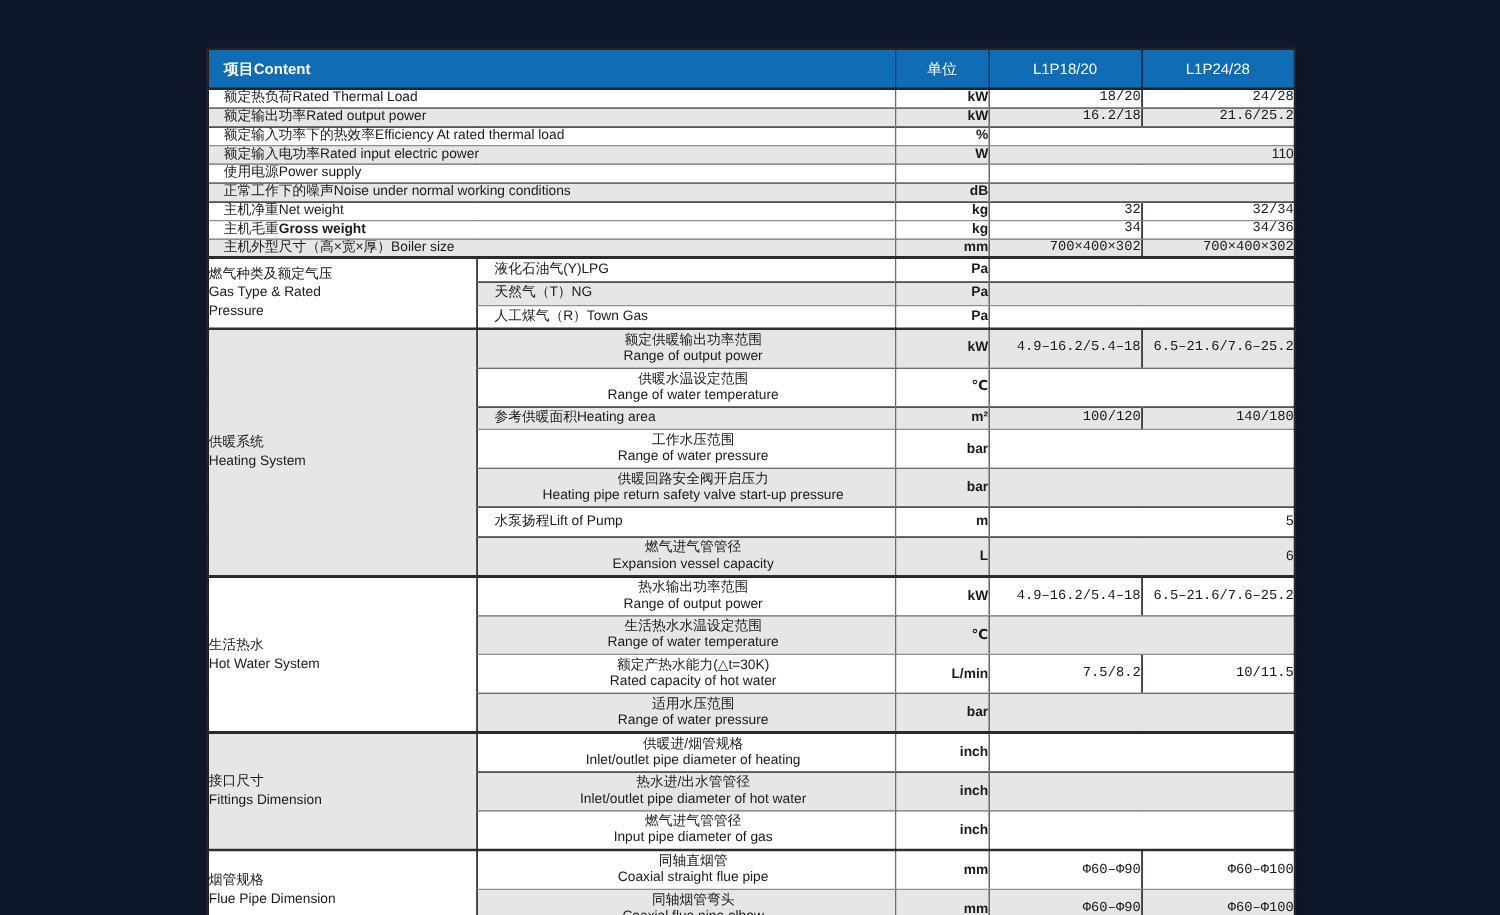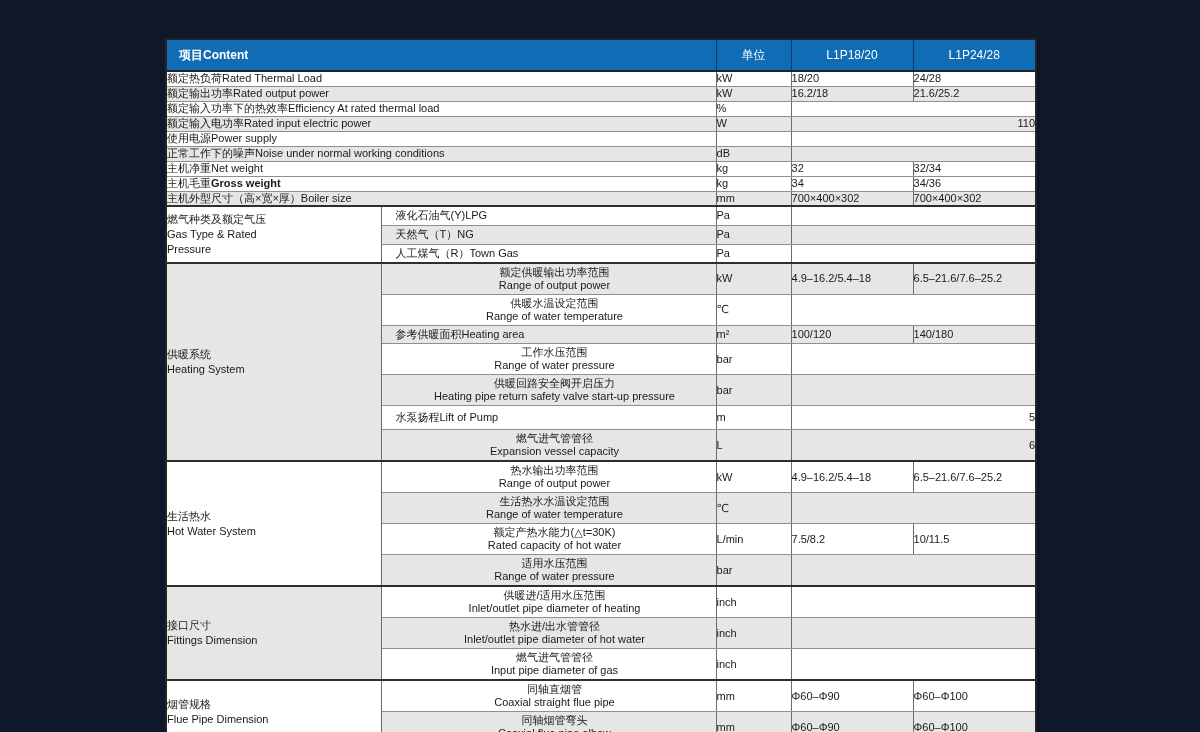--- a/index.html
+++ b/index.html
@@ -12,26 +12,26 @@
   th,td{border:1px solid #8f8f8f;border-left:1px solid #6b6b6b;border-right:1px solid #6b6b6b;
     padding:0;font-size:11px;line-height:1.2;background:#fff;overflow:hidden;}
   thead th{background:#106cb4;color:#fff;font-weight:normal;font-size:12px;
     border:1px solid #0d3a66;border-bottom:2px solid #242424;height:30px;text-align:center;}
   th.th-content{text-align:left;padding-left:12px;font-weight:bold;}
   tr.r15{height:15px}tr.r19{height:19px}tr.r24{height:24px}tr.r29{height:29px}tr.r30{height:30px}
   tr.alt td{background:#e6e6e6;}
   td.sect{background:#fff;vertical-align:middle;padding-left:0;}
   td.sect.g{background:#e6e6e6;}
   td.sect div{line-height:15px;}
-  td.lbl{text-align:left;}
+  td.lbl{text-align:left;padding-left:12px;}
   td.sub{text-align:left;padding:2px 2px 2px 14px;vertical-align:middle;}
   td.sub div{line-height:13px;text-align:center;}
-  td.u{text-align:left;}
+  td.u{text-align:right;font-weight:bold;}
   td.u.u-lg{font-size:11px;}
-  td.v{text-align:left;}
+  td.v{text-align:right;font-family:Liberation Mono, monospace;}
   td.vr{padding-left:50%;text-align:center;}
   td.vc{text-align:right;}
   tr.sec td{border-top:2px solid #2e2e2e;}
   .bold{font-weight:bold;}
 </style>
 </head>
 <body>
 
 <div class="page">
 <table class="spec">
@@ -221,21 +221,21 @@
       <td class="u">bar</td>
       <td colspan="2" class="vr">0.3~8</td>
     </tr>
 
     <tr class="r30 sec">
       <td rowspan="3" class="sect g">
         <div>接口尺寸</div>
         <div>Fittings Dimension</div>
       </td>
       <td class="sub">
-        <div>供暖进/适用水压范围</div>
+        <div>供暖进/烟管规格</div>
         <div>Inlet/outlet pipe diameter of heating</div>
       </td>
       <td class="u u-lg">inch</td>
       <td colspan="2" class="vr">G3/4</td>
     </tr>
     <tr class="r29 alt">
       <td class="sub">
         <div>热水进/出水管管径</div>
         <div>Inlet/outlet pipe diameter of hot water</div>
       </td>

